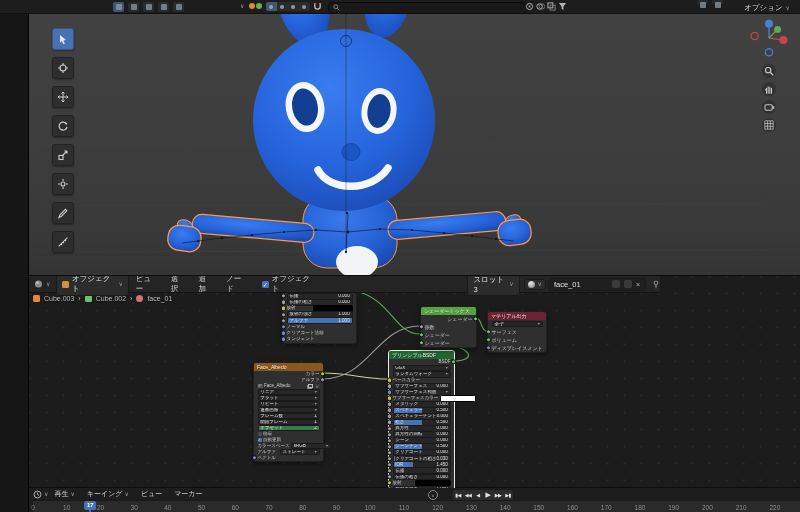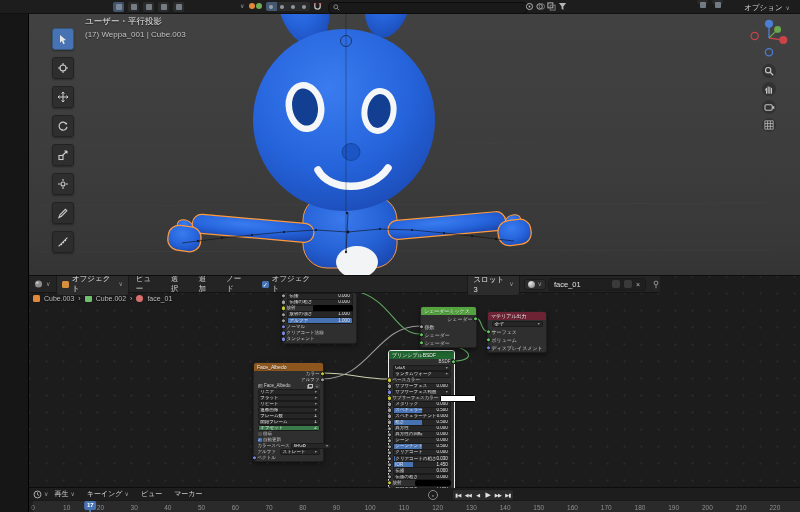--- a/index.html
+++ b/index.html
@@ -219,24 +219,20 @@
         </svg>
       </span>
     <div class="hic" style="left:697px;top:0;height:4px"></div>
     <div class="hic" style="left:712px;top:0;height:4px"></div>
     <div class="vp-opt">
       <span>オプション</span>
       <span class="caret">∨</span>
     </div>
   </div>
 
-  <div class="abs vp-text">
-    <div class="l1">ユーザー・平行投影</div>
-    <div class="l2">(17) Weppa_001 | Cube.003</div>
-  </div>
 
   <div class="abs vp-toolbar" id="vpToolbar">
       <div class="tool on">
         <svg width="12" height="12" viewBox="0 0 12 12">
           <path d="M3,2 L9,7 6.4,7.4 7.8,10.6 6.3,11.2 4.9,8 3,9.8 Z" fill="#e6e6e6"></path>
         </svg>
       </div>
       <div class="tool">
         <svg width="12" height="12" viewBox="0 0 12 12">
           <circle cx="6" cy="6" r="3" fill="none" stroke="#ccc" stroke-width="1.1"></circle>

